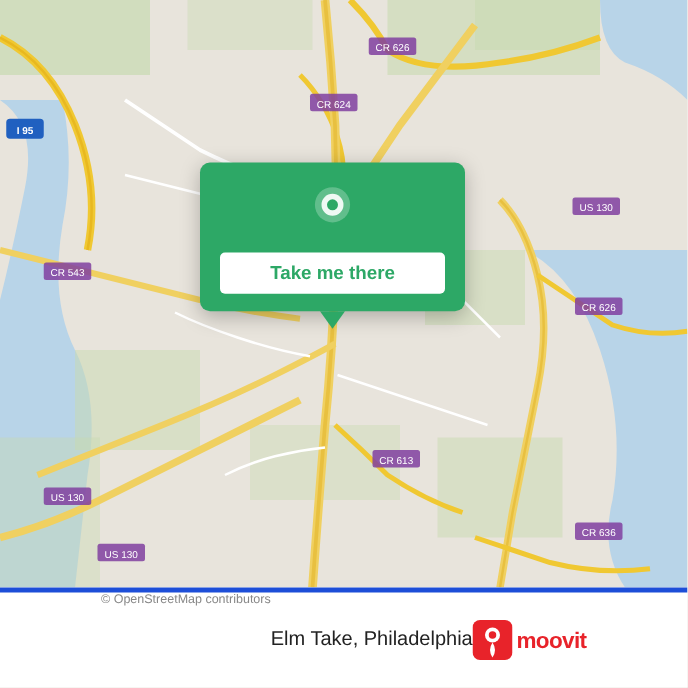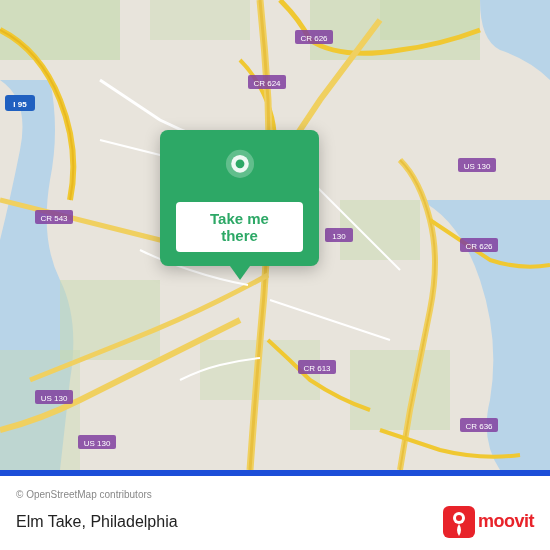--- a/index.html
+++ b/index.html
@@ -24,21 +24,21 @@
     #map-svg {
       width: 100%;
       height: 100%;
     }
 
     
     #location-card {
       position: absolute;
       top: 130px;
       left: 160px;
-      width: 159px;
+      width: 212px;
       background: #2da866;
       border-radius: 8px;
       display: flex;
       flex-direction: column;
       align-items: center;
       padding: 18px 16px 14px 16px;
       box-shadow: 0 4px 16px rgba(0,0,0,0.25);
     }
 
     #location-pin-icon {
@@ -71,24 +71,24 @@
       border-style: solid;
       border-color: #2da866 transparent transparent transparent;
     }
 
     
     #bottom-bar {
       width: 550px;
       height: 80px;
       background: white;
       display: flex;
-      flex-direction: column;
+      flex-direction: row;
       justify-content: center;
       padding: 0 16px;
-      border-top: 6px solid #1d4ed8;
+      border-top: 4px solid #1d4ed8;
       position: relative;
     }
 
     #copyright-text {
       font-size: 10px;
       color: #888;
       margin-bottom: 6px;
     }
 
     #location-row {

